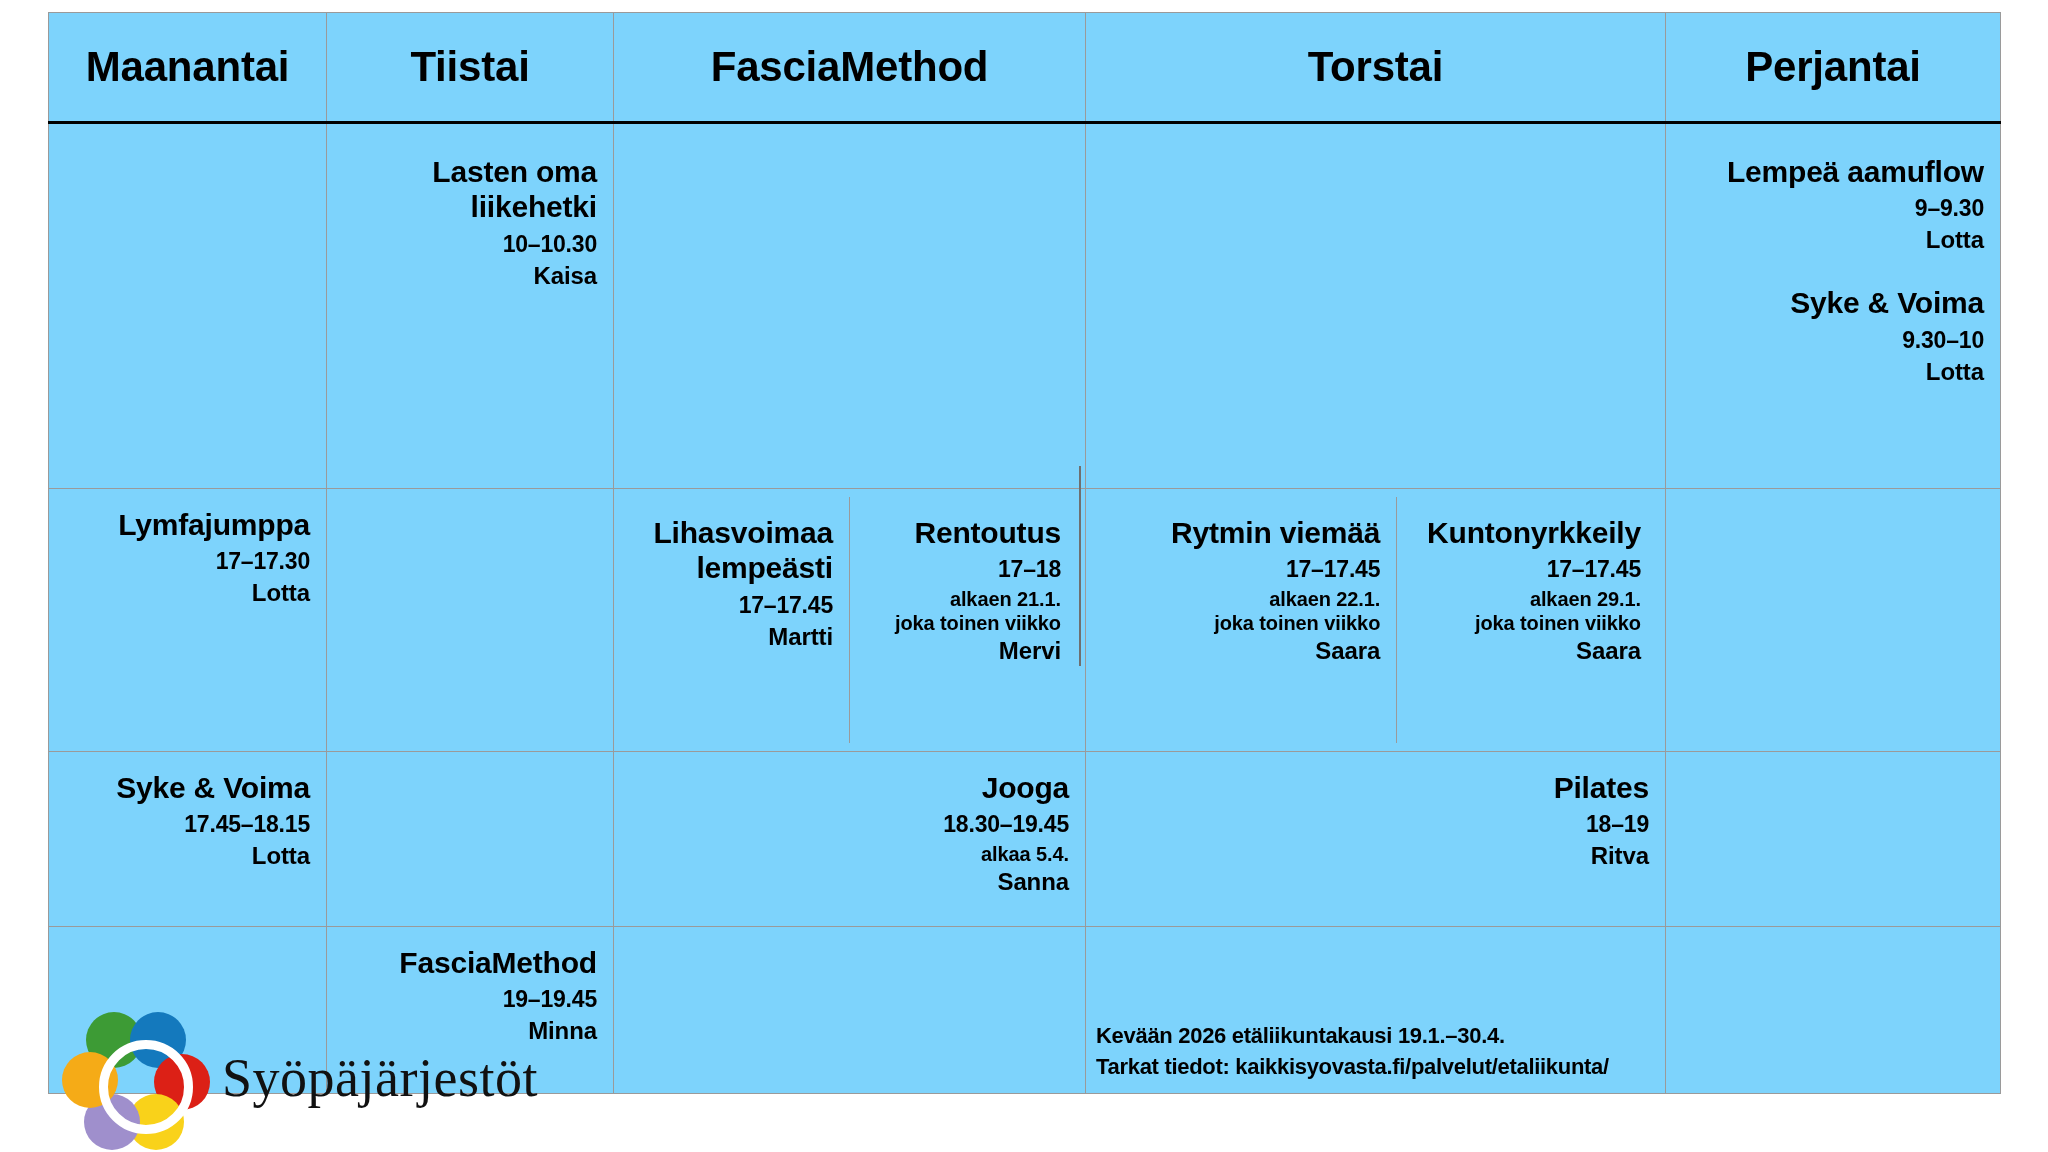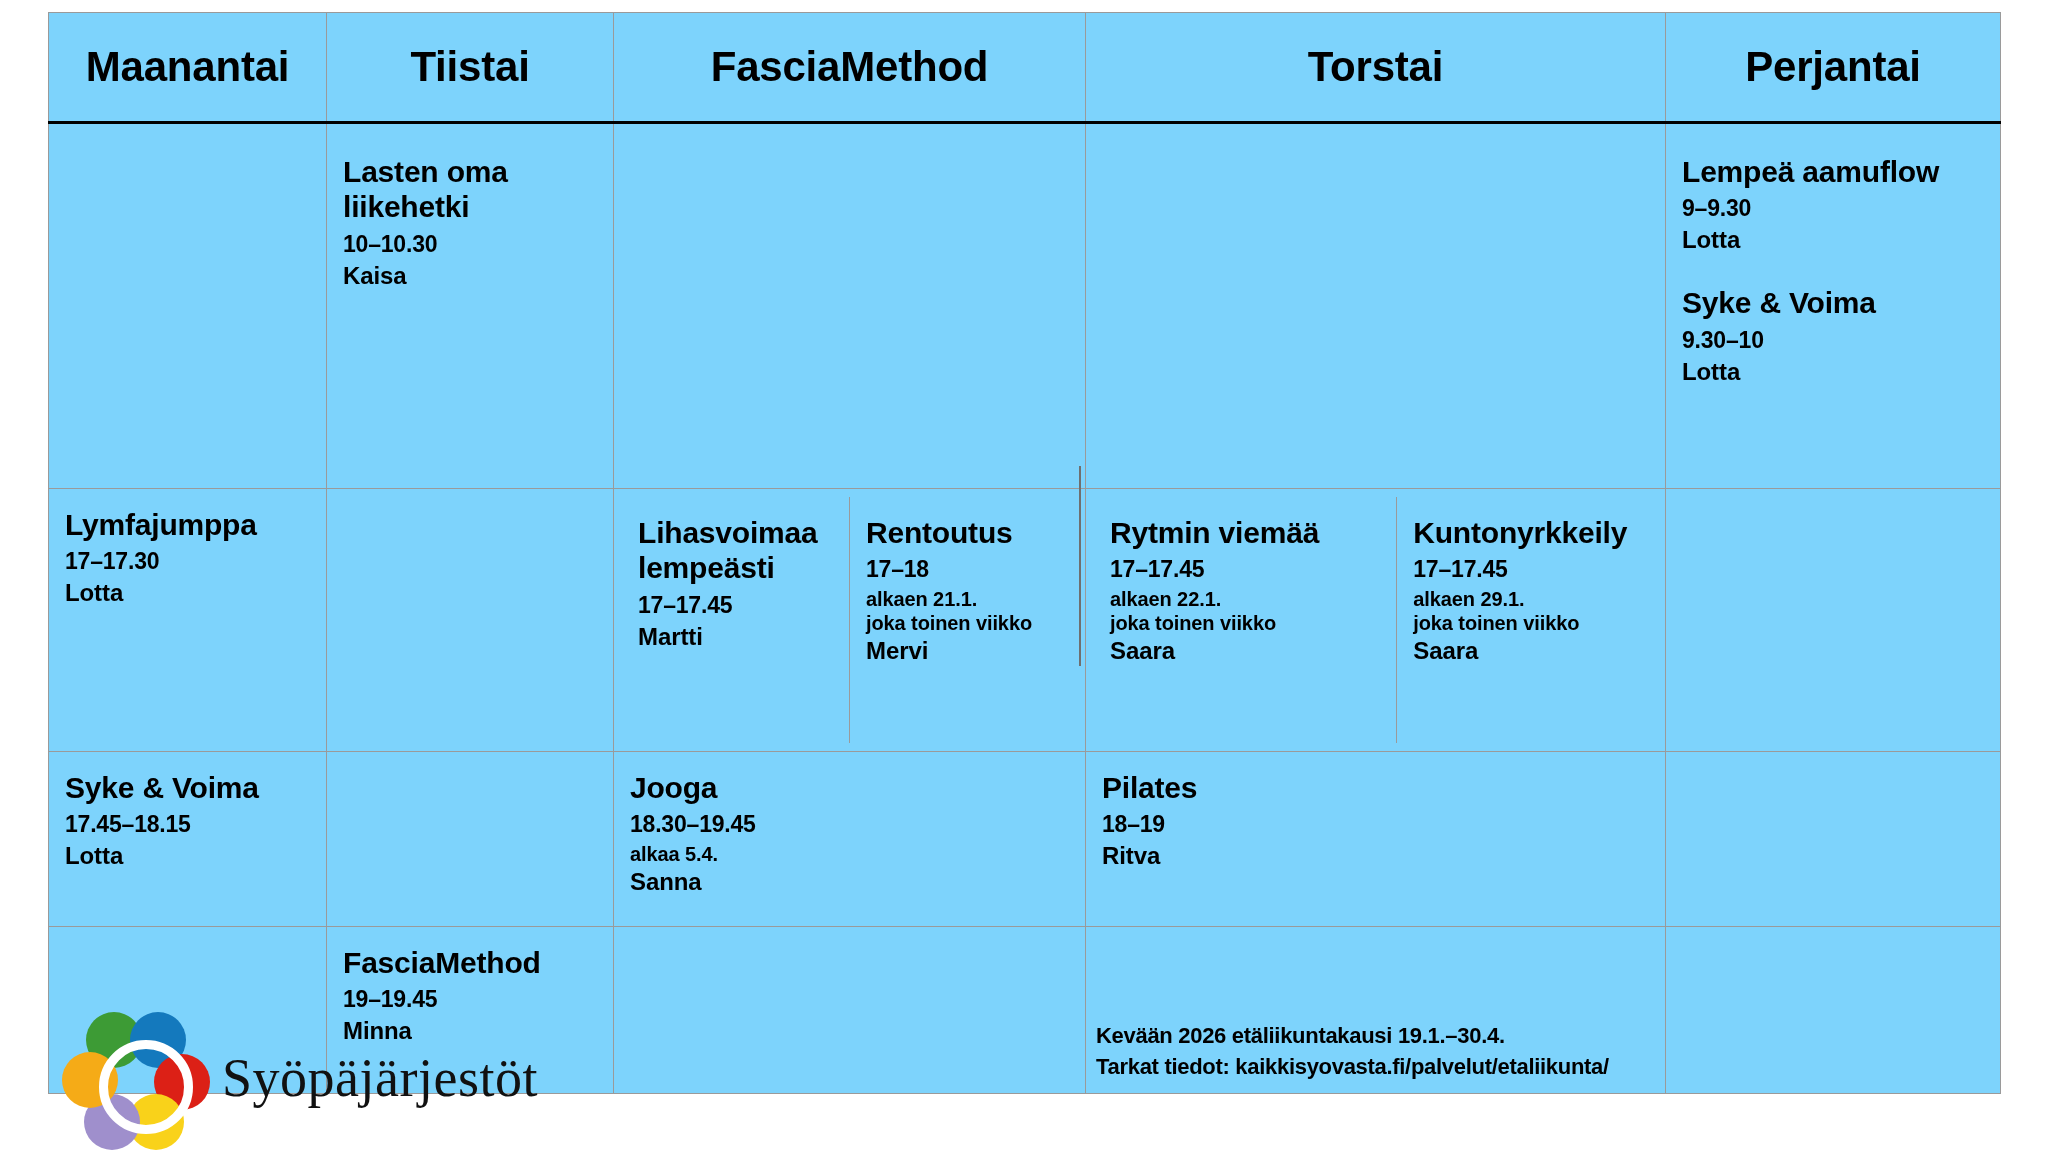--- a/index.html
+++ b/index.html
@@ -49,21 +49,21 @@
     font-size: 42px;
     font-weight: 700;
     letter-spacing: -0.2px;
     line-height: 1;
   }
 
   
   .cellbox {
     display: block;
     padding: 10px 8px 12px 8px;
-    text-align: left;
+    text-align: right;
   }
   .r1 .cellbox { padding-top: 22px; }
 
   
   .event { margin-bottom: 6px; }
   .event:last-child { margin-bottom: 0; }
   .event + .event { margin-top: 30px; }
 
   .ev-title {
     font-size: 30px;

